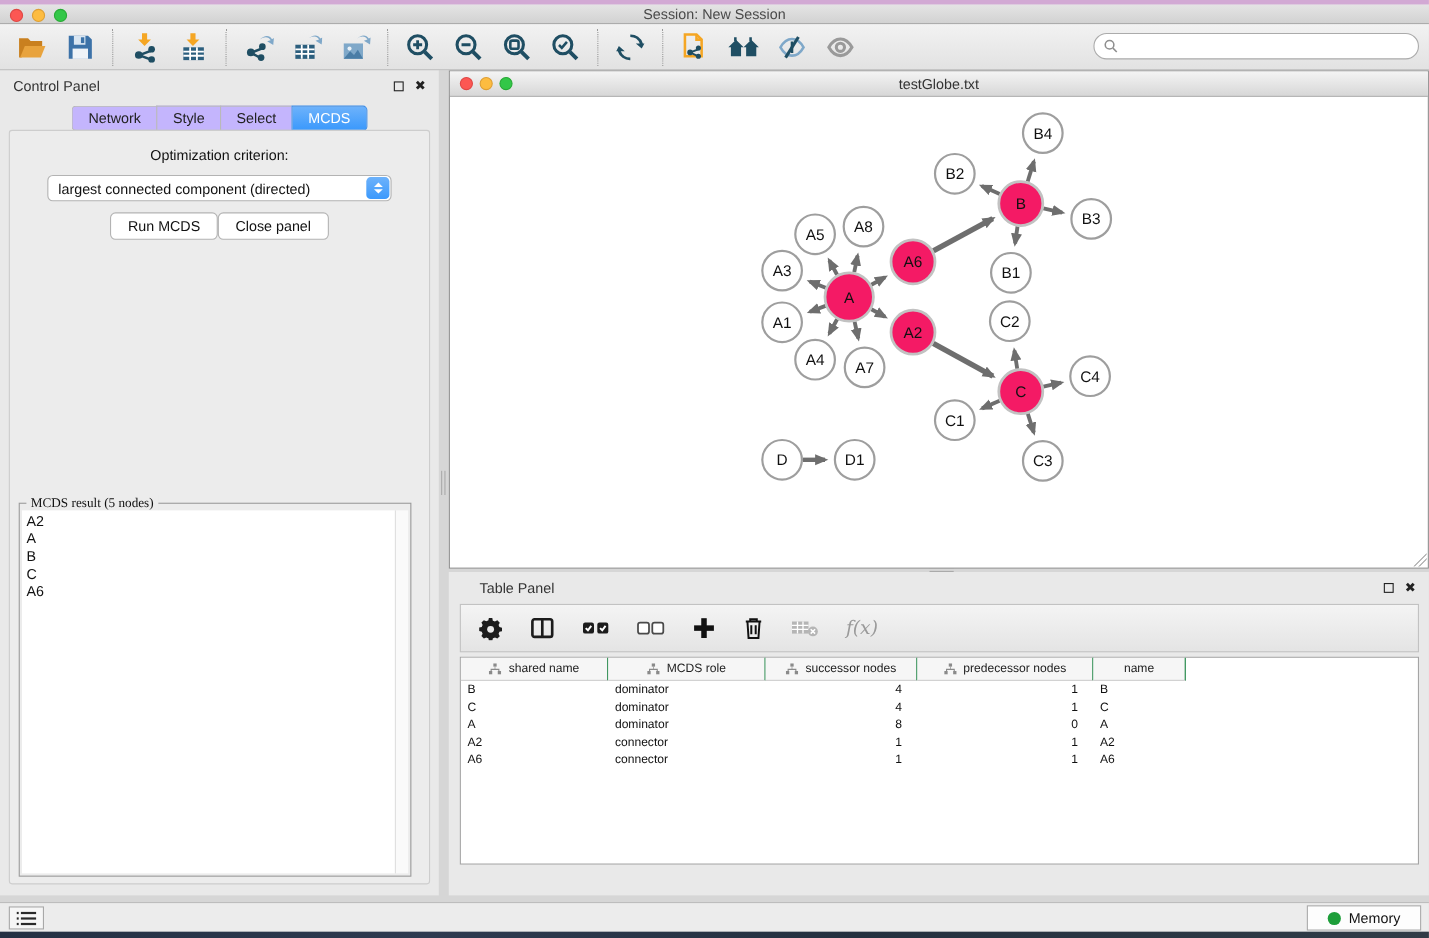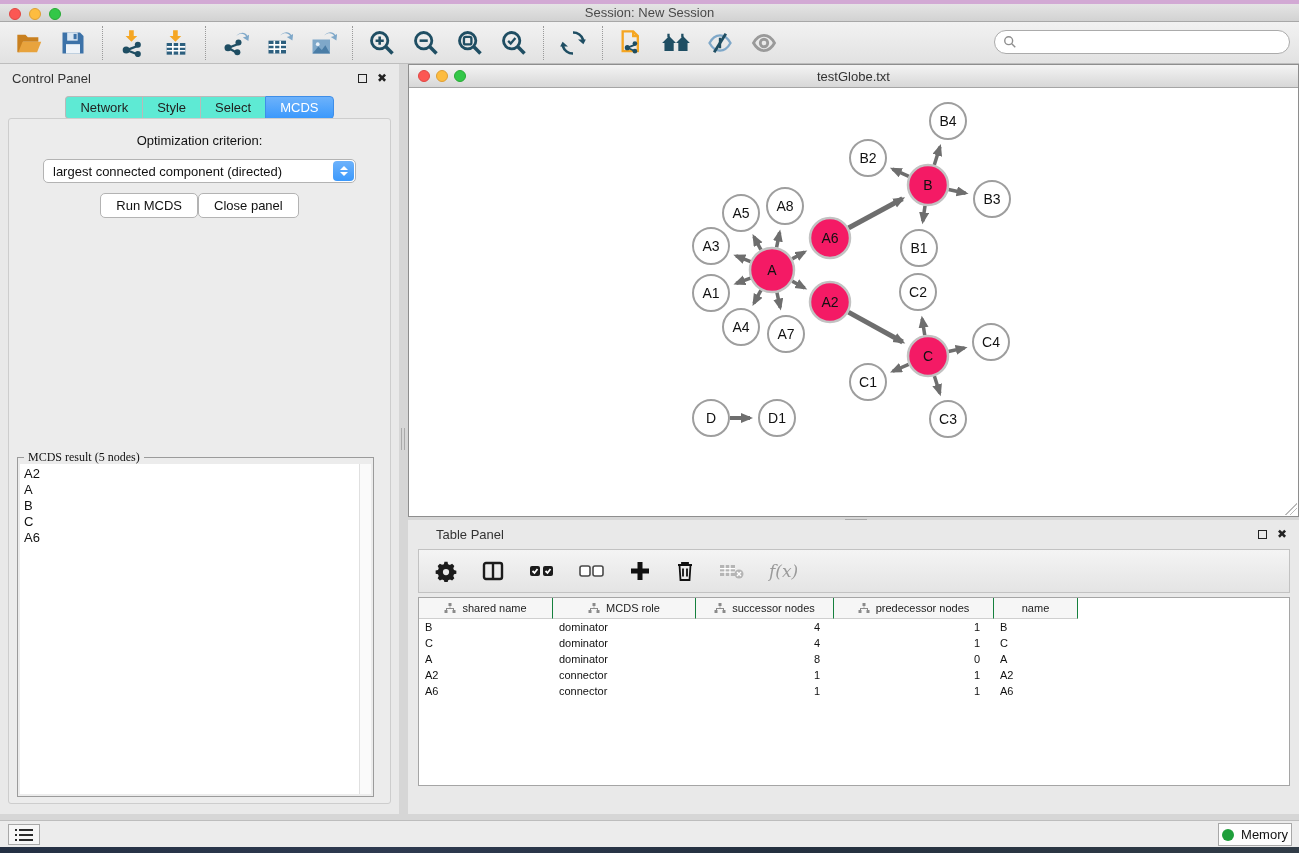--- a/index.html
+++ b/index.html
@@ -35,21 +35,21 @@
   
   #control-panel { position:absolute; left:0; top:64px; width:399px; height:750px;
     background:#e9e9e9; }
   .panel-head { height:28px; display:flex; align-items:center; font-size:13px;
     color:#333; padding:0 12px; }
   .panel-head .spacer { flex:1; }
   .mini-ic { font-size:12px; color:#222; margin-left:10px; cursor:default; }
   .float-ic { width:9px; height:9px; border:1.5px solid #222; display:inline-block; margin-left:10px; }
   #cp-tabs { position:absolute; left:0; right:0; top:32px; display:flex; justify-content:center; }
   .tabseg { display:flex; }
-  .tabseg .tab { font-size:13px; color:#222; background:#5eead4; border:1px solid #b9b9b9;
+  .tabseg .tab { font-size:13px; color:#222; background:#c4b5fd; border:1px solid #b9b9b9;
     border-right:none; padding:3px 14px; }
   .tabseg .tab:first-child { border-radius:4px 0 0 4px; }
   .tabseg .tab:last-child  { border-radius:0 4px 4px 0; border-right:1px solid #b9b9b9; }
   .tabseg .tab.sel { background:linear-gradient(#6db2fb,#3b99fc); color:#fff; border-color:#3f8ee8; }
   #cp-content { position:absolute; left:8px; right:8px; top:54px; bottom:10px;
     background:#ececec; border:1px solid #cdcdcd; border-radius:3px; }
   #opt-label { margin-top:14px; text-align:center; font-size:13px; color:#111; }
   #mcds-select { position:absolute; left:34px; right:34px; top:40px; height:24px;
     background:#fff; border:1px solid #b3b3b3; border-radius:5px;
     display:flex; align-items:center; font-size:13px; color:#111; padding-left:9px; }
@@ -120,21 +120,21 @@
   
   #tp-tabs { position:absolute; left:0; right:0; bottom:3px; display:flex; justify-content:center; }
 
   
   #statusbar { position:absolute; left:0; top:820px; width:1299px; height:27px;
     background:#ececec; border-top:1px solid #bdbdbd; }
   #statuslist-btn { position:absolute; left:8px; top:3px; width:32px; height:21px;
     background:#f6f6f6; border:1px solid #a8a8a8; display:flex; align-items:center; justify-content:center; }
   #memory-btn { position:absolute; right:7px; top:2px; height:23px;
     background:#fdfdfd; border:1px solid #a8a8a8; display:flex; align-items:center;
-    gap:7px; padding:0 3px; font-size:13px; color:#111; }
+    gap:7px; padding:0 18px; font-size:13px; color:#111; }
   #memory-dot { width:12px; height:12px; border-radius:50%; background:#1d9e3a; }
   #bottomstrip { position:absolute; left:0; top:847px; width:1299px; height:6px;
     background:linear-gradient(90deg,#243043,#2e3a50 30%,#24303f 60%,#313c47); }
 </style>
 </head>
 <body>
 
 <div id="titlebar">
   <div class="topstrip"></div>
   <span class="tl tl1"></span>

